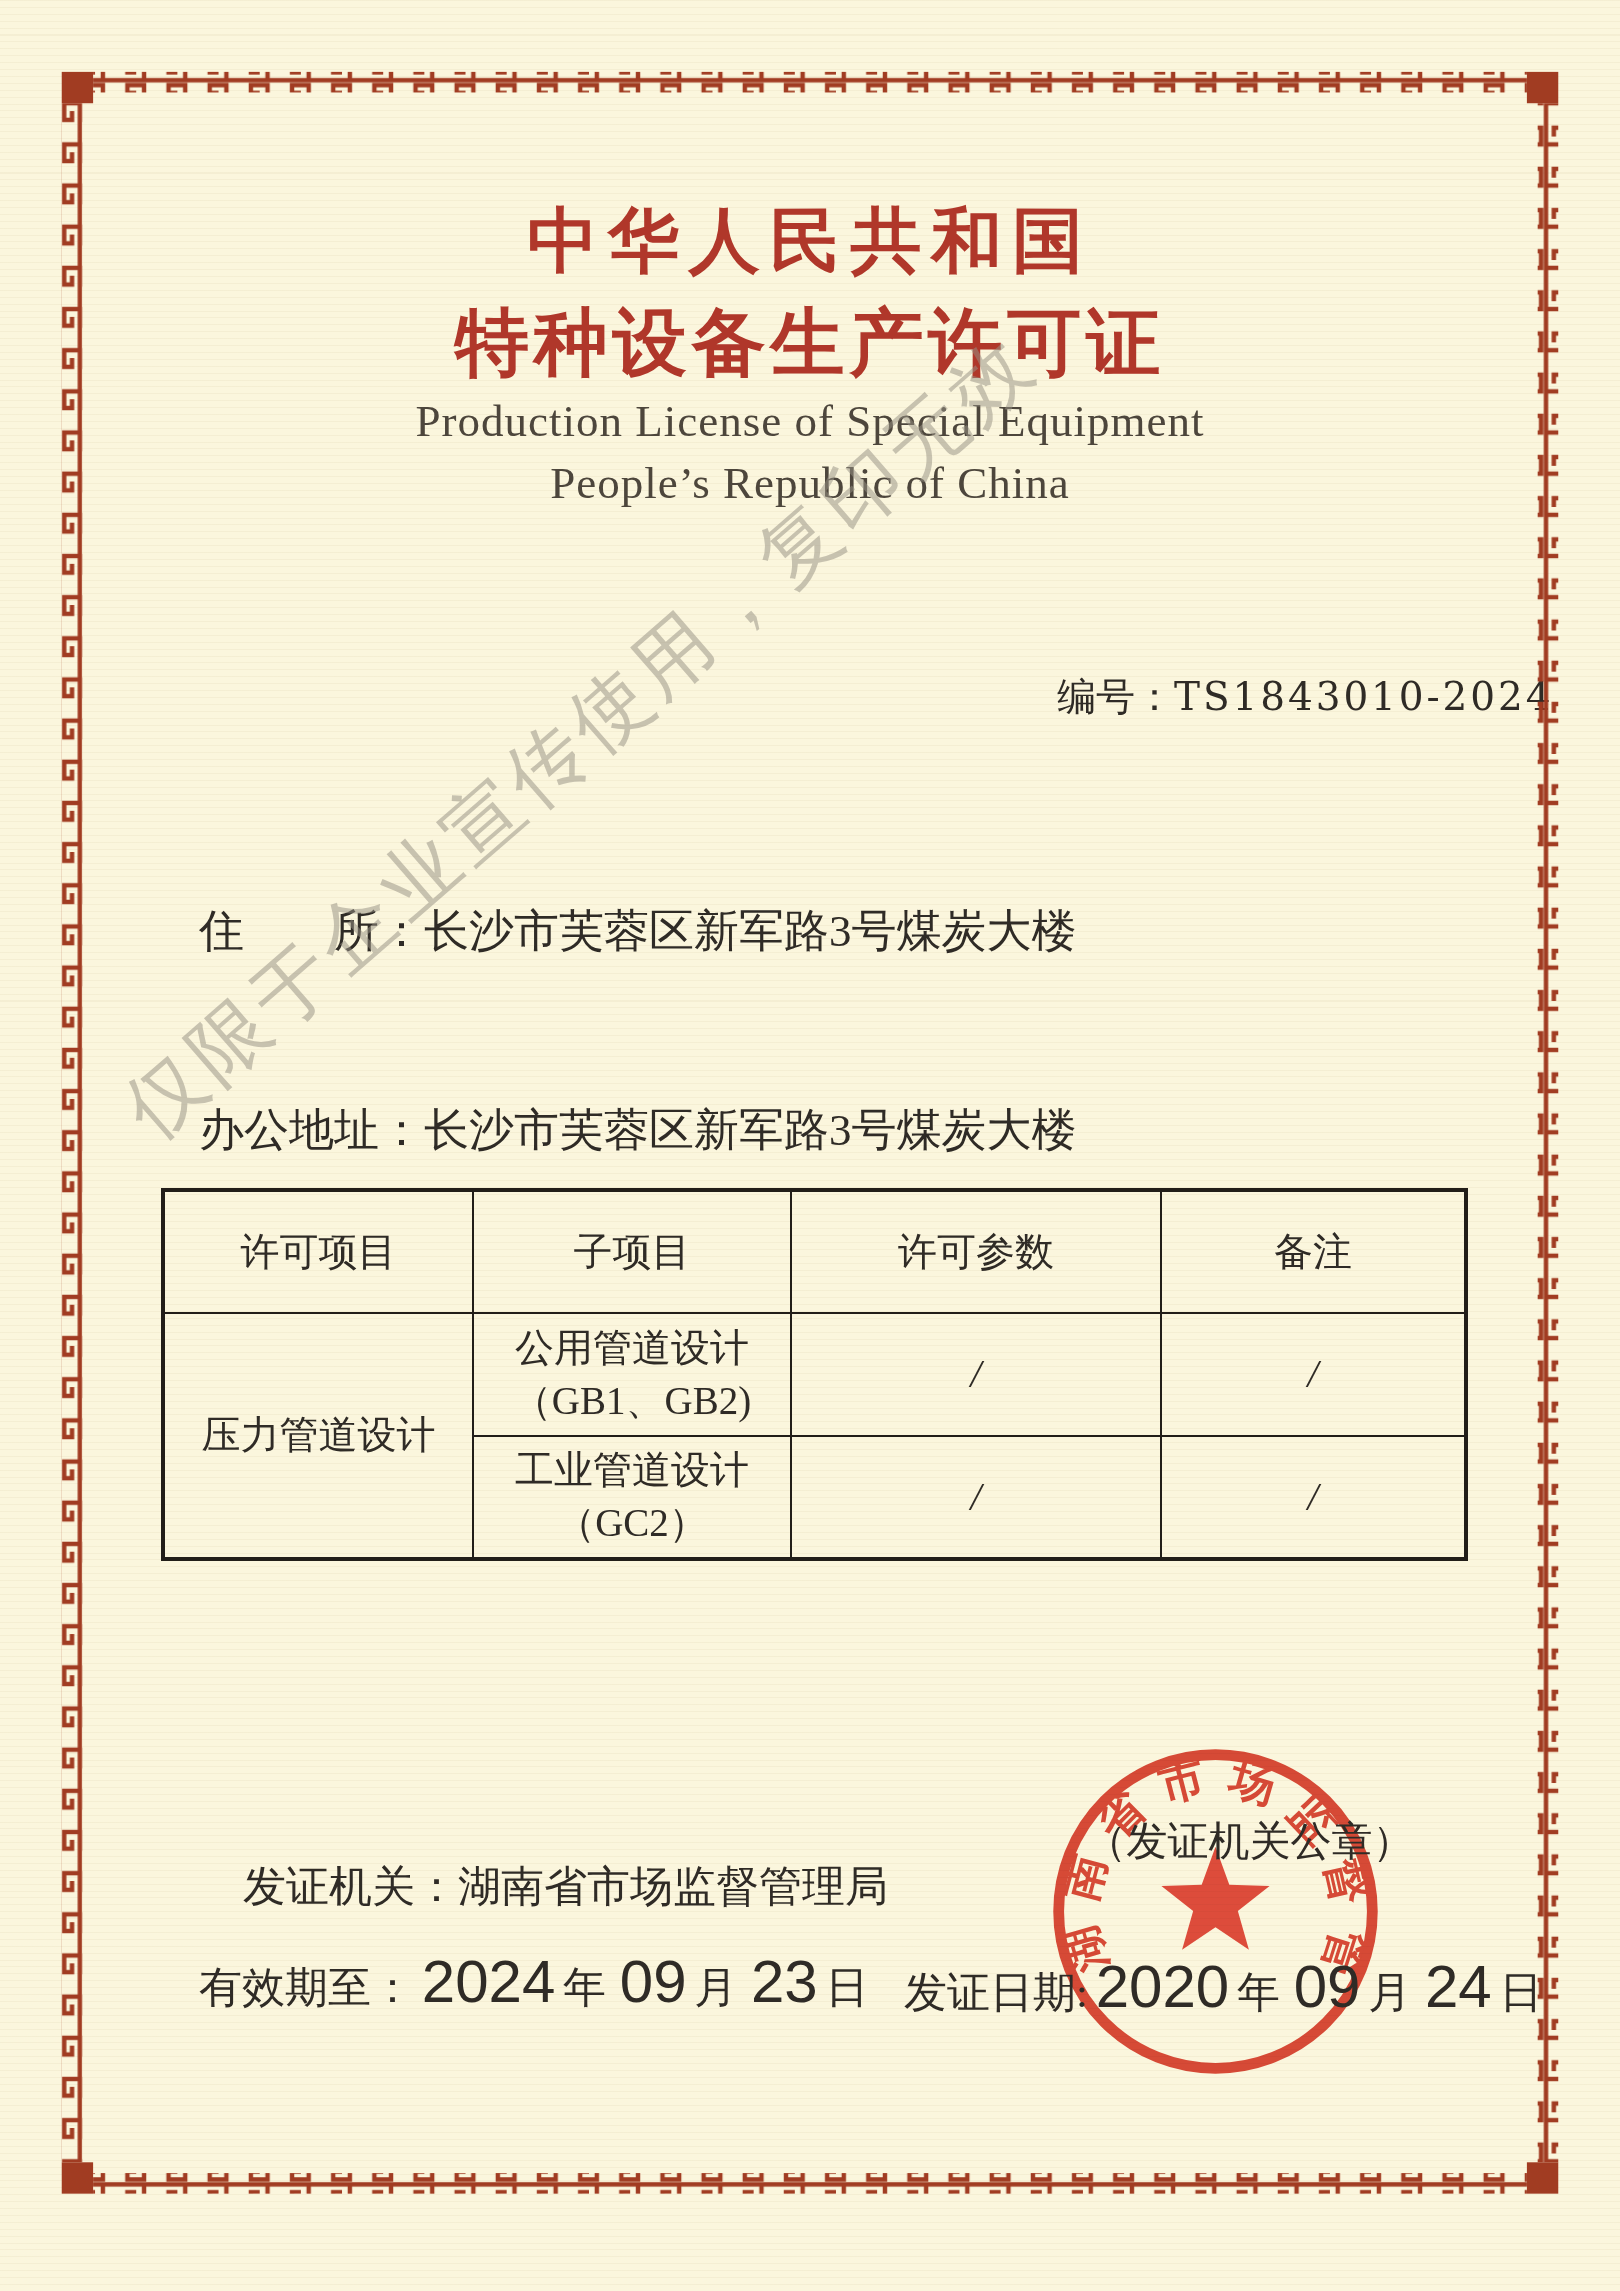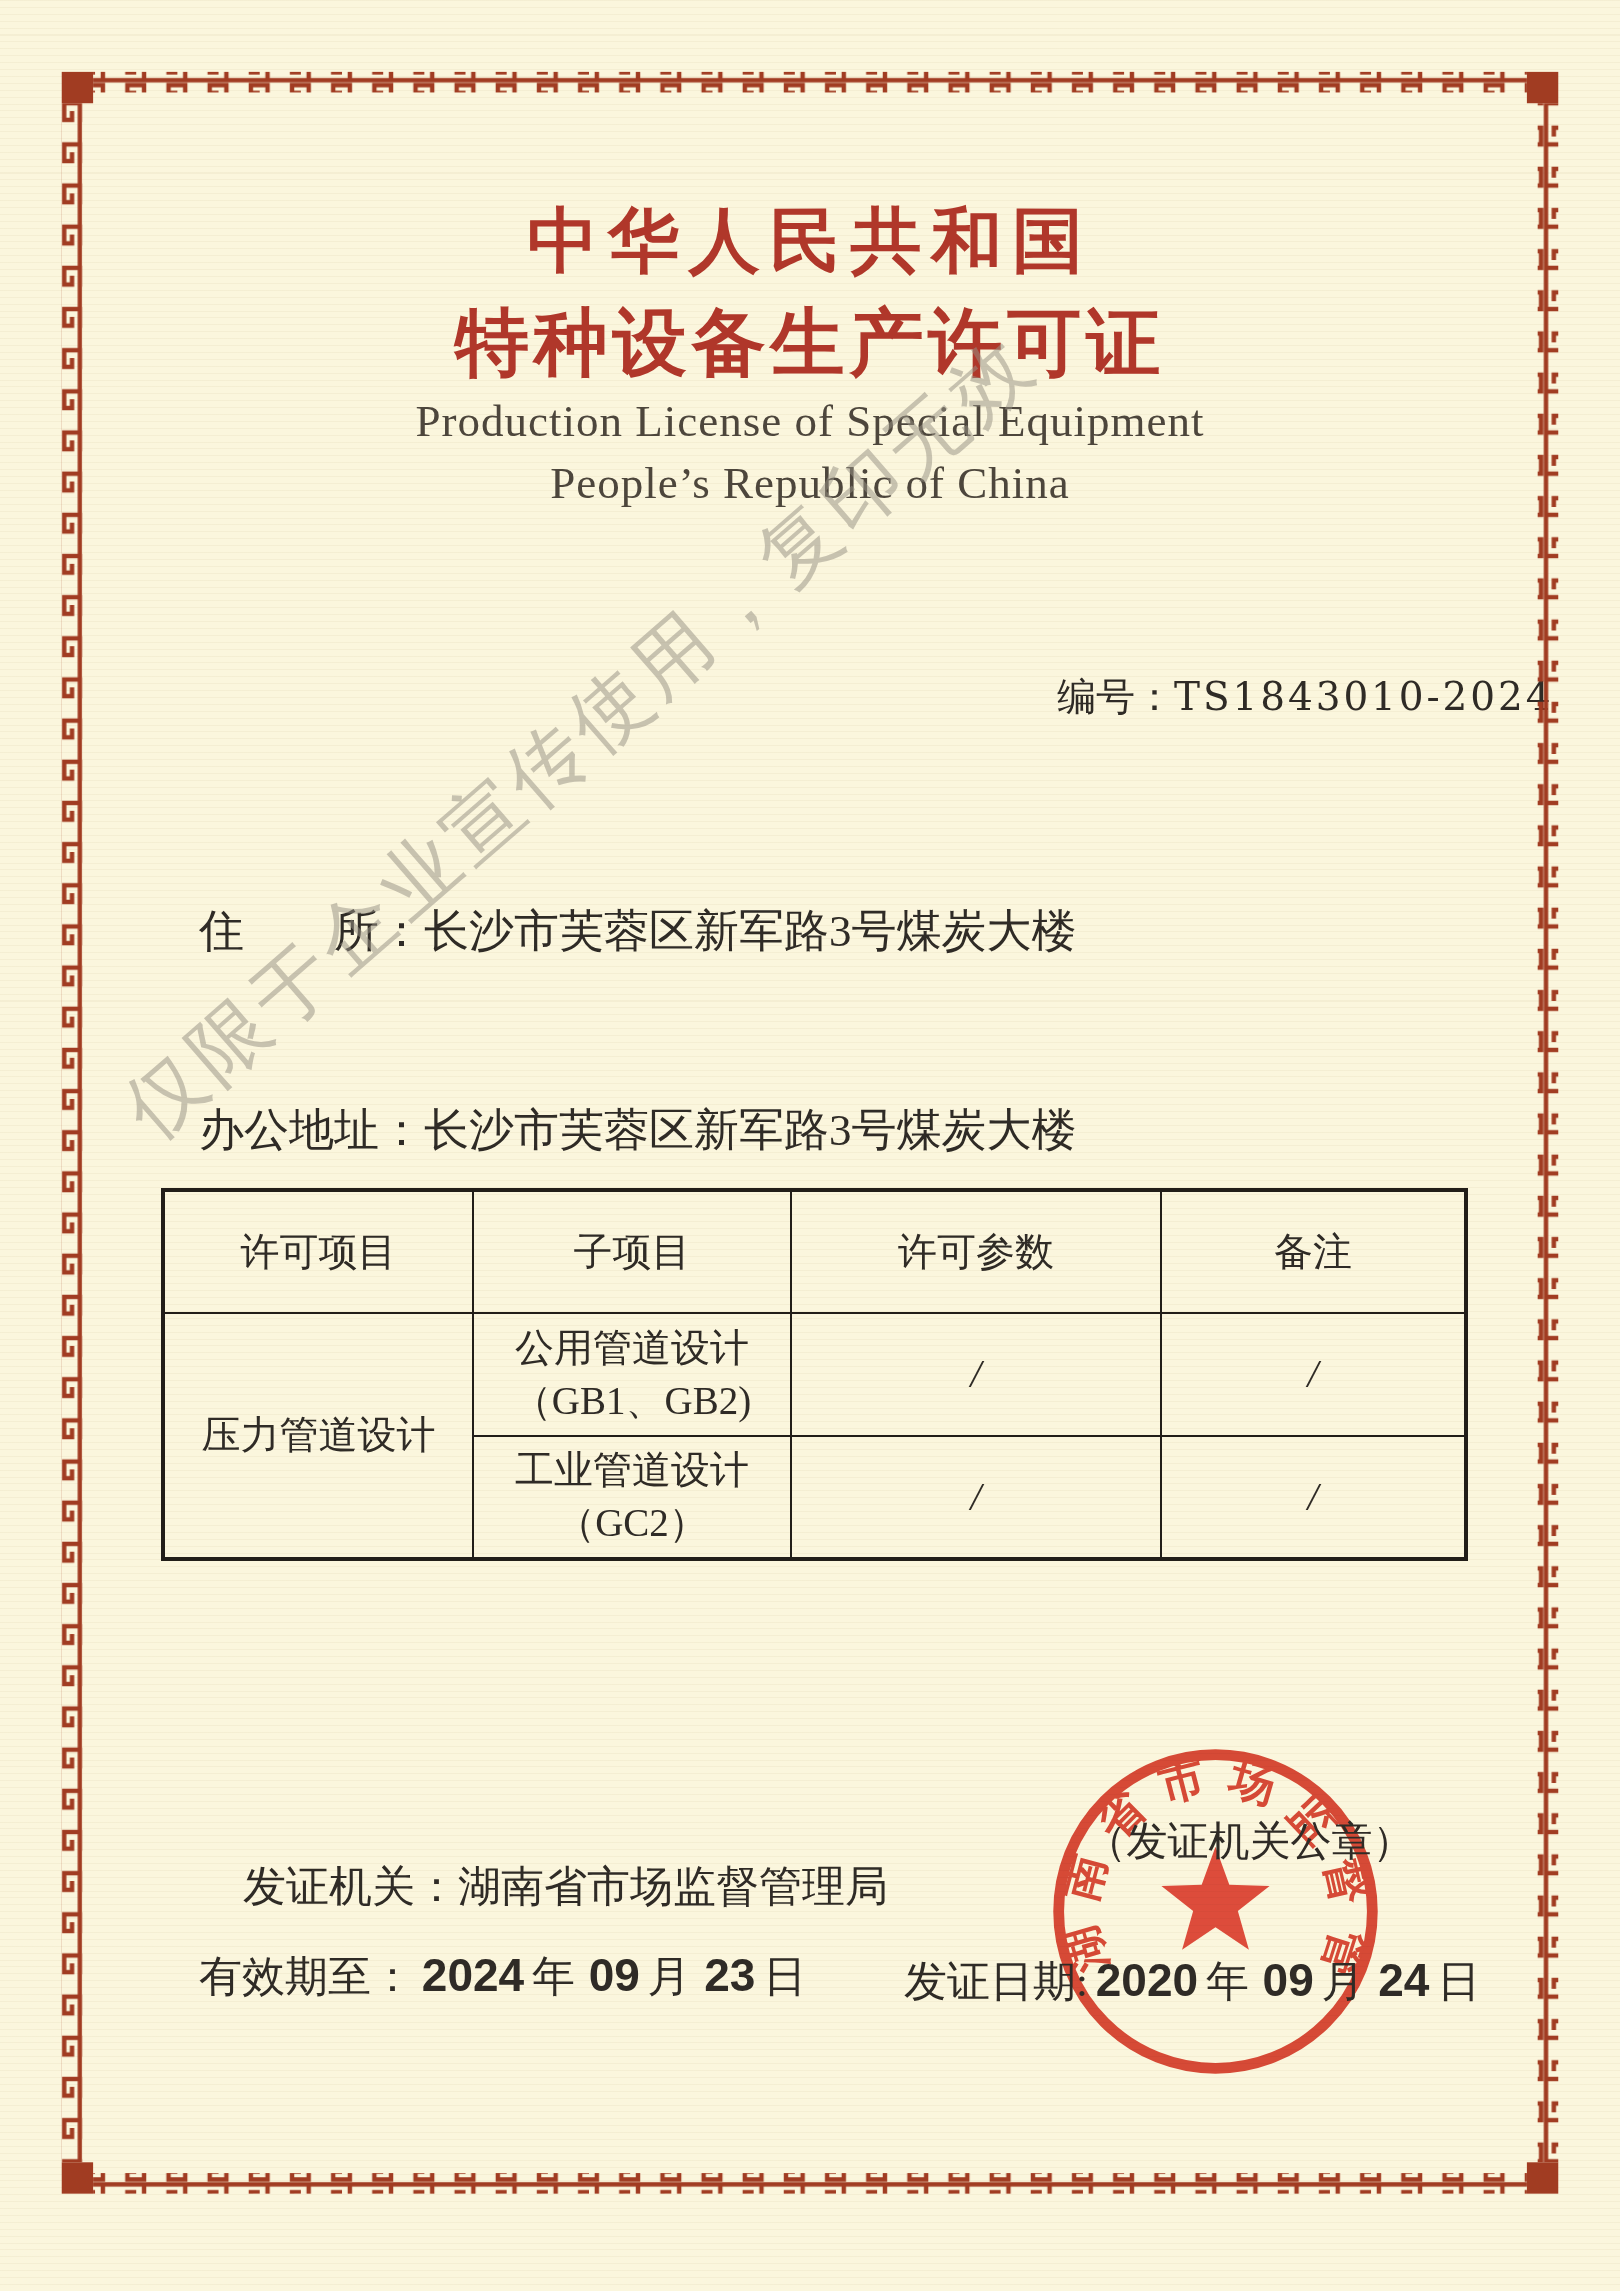--- a/index.html
+++ b/index.html
@@ -33,21 +33,21 @@
   }
   table.lic{border:4.9px solid #221e19;}
   .hrow{height:123px;font-size:37px;}
   .brow1{height:123px;} .brow2{height:123px;}
   .slash{font-size:45px;font-style:italic;}
   .ftline{font-size:43px;white-space:nowrap;line-height:1;}
   .issuer{top:1865px;left:199px;margin-left:44px;}
   .sealcap{top:1821px;left:1078px;width:343px;text-align:center;font-size:41px;z-index:4;}
   .valid{top:1952px;left:199px;}
   .issue{top:1957px;left:904px;z-index:4;}
-  .dig{font-family:"Liberation Sans", sans-serif;font-weight:bold;font-size:46px;margin:0 7.8px;}
+  .dig{font-family:"Liberation Sans", sans-serif;font-weight:normal;font-size:60px;margin:0 7.8px;}
   .unit{margin-right:5.9px;}
   .watermark{
     top:1083px;left:137px;font-size:78px;letter-spacing:5.9px;white-space:nowrap;
     color:rgba(151,145,132,.52);transform:rotate(-41deg);transform-origin:0 50%;
     z-index:5;pointer-events:none;line-height:1;
   }
   .sealsvg{left:1042px;top:1738px;z-index:3;opacity:.95;mix-blend-mode:multiply;}
   .framesvg{left:0;top:0;z-index:2;pointer-events:none;}
 </style>
 </head>

